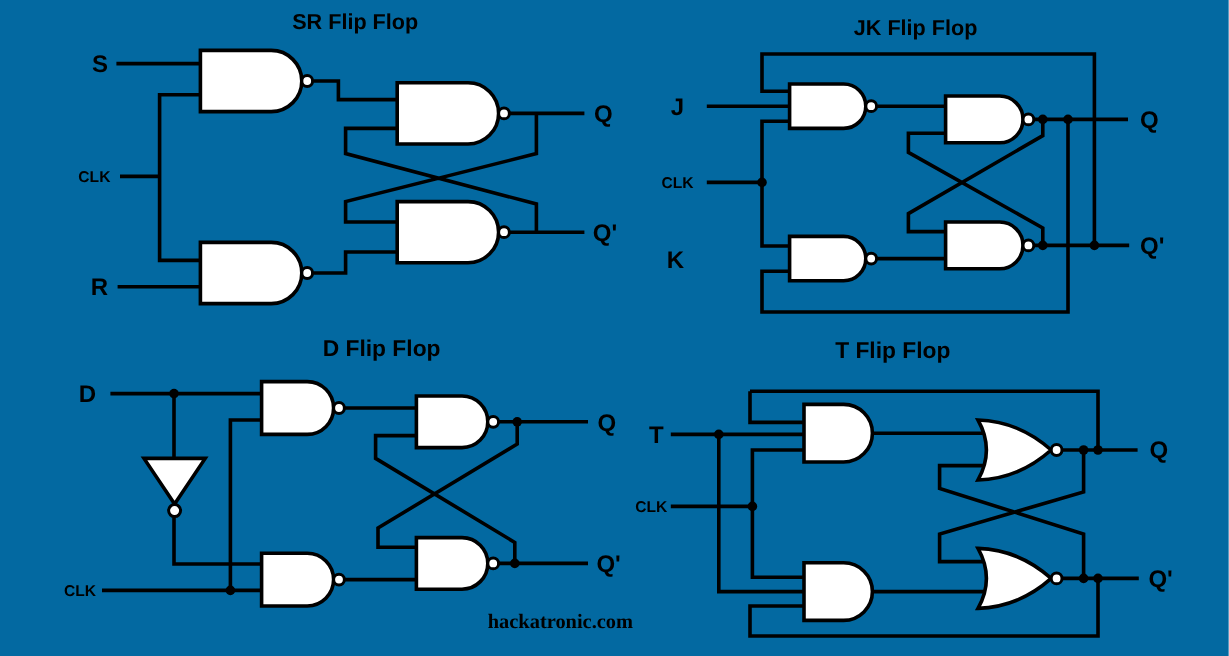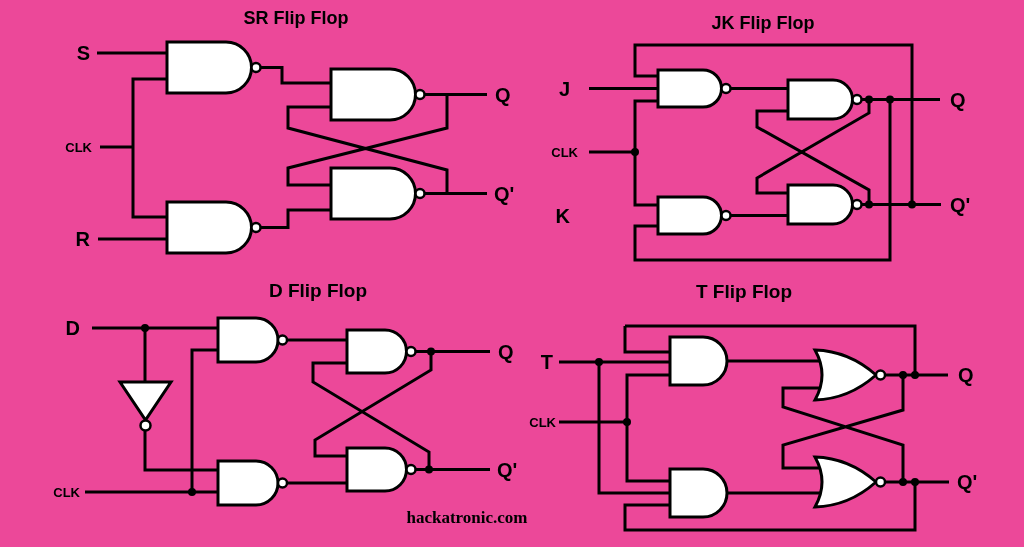--- a/index.html
+++ b/index.html
@@ -1,16 +1,16 @@
 <!DOCTYPE html>
 <html><head>
 <meta charset="utf-8">
 <style>
   html,body{margin:0;padding:0;background:#ffffff;}
-  .canvas{position:relative;width:1024px;height:547px;background:#ec4899;overflow:hidden;}
+  .canvas{position:relative;width:1024px;height:547px;background:#0369a1;overflow:hidden;}
   svg{position:absolute;left:0;top:0;}
   .wire{fill:none;stroke:#000000;stroke-width:3;stroke-linejoin:miter;}
   .gate{fill:#ffffff;stroke:#000000;stroke-width:3;stroke-linejoin:miter;}
   .bubble{fill:#ffffff;stroke:#000000;stroke-width:2.5;}
   .dot{fill:#000000;stroke:none;}
   text{fill:#000000;font-family:"Liberation Sans",sans-serif;font-weight:bold;}
   .title{font-size:18px;text-anchor:middle;}
   .title-lg{font-size:19px;text-anchor:middle;}
   .pin{font-size:20px;}
   .pin-end{font-size:20px;text-anchor:end;}

